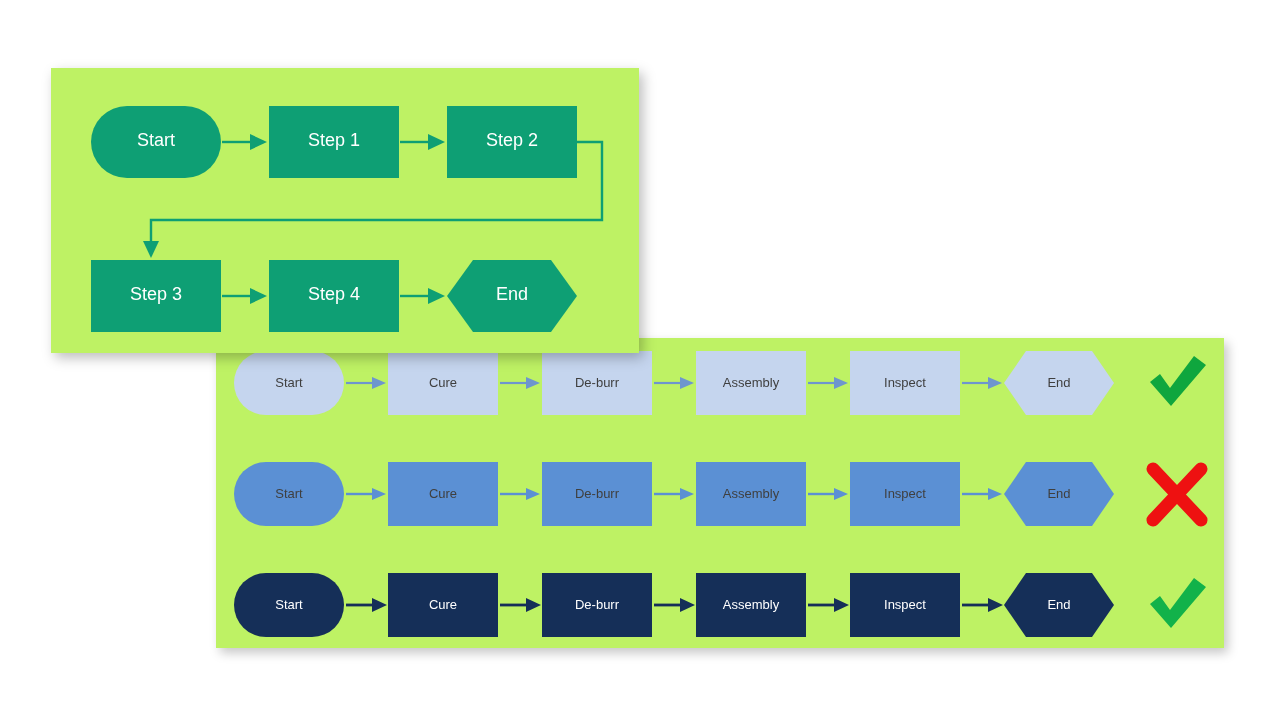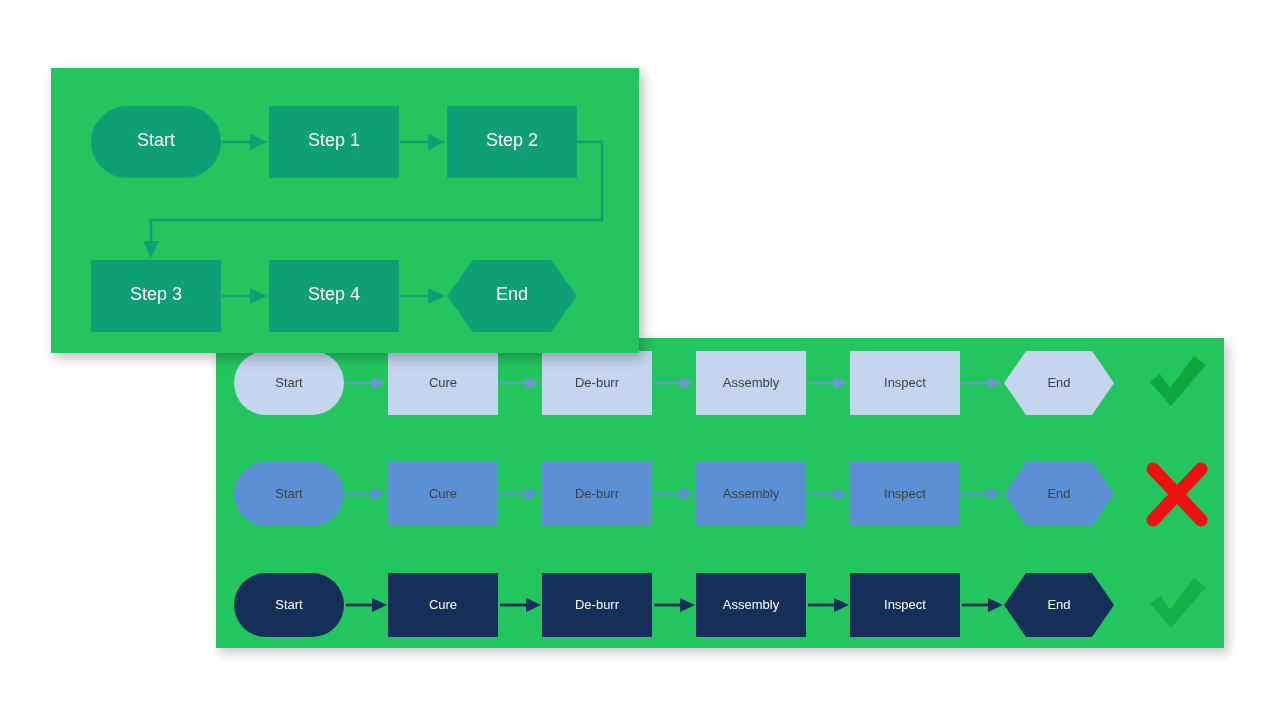--- a/index.html
+++ b/index.html
@@ -11,21 +11,21 @@
     width: 1280px;
     height: 720px;
     position: relative;
     overflow: hidden;
     font-family: "Liberation Sans", sans-serif;
   }
 
   
   .panel {
     position: absolute;
-    background: #22c55e;
+    background: #bef264;
   }
   #panel-bottom {
     left: 216px;
     top: 338px;
     width: 1008px;
     height: 310px;
     box-shadow: 4px 5px 10px rgba(0,0,0,0.22);
     z-index: 1;
   }
   #panel-top {

